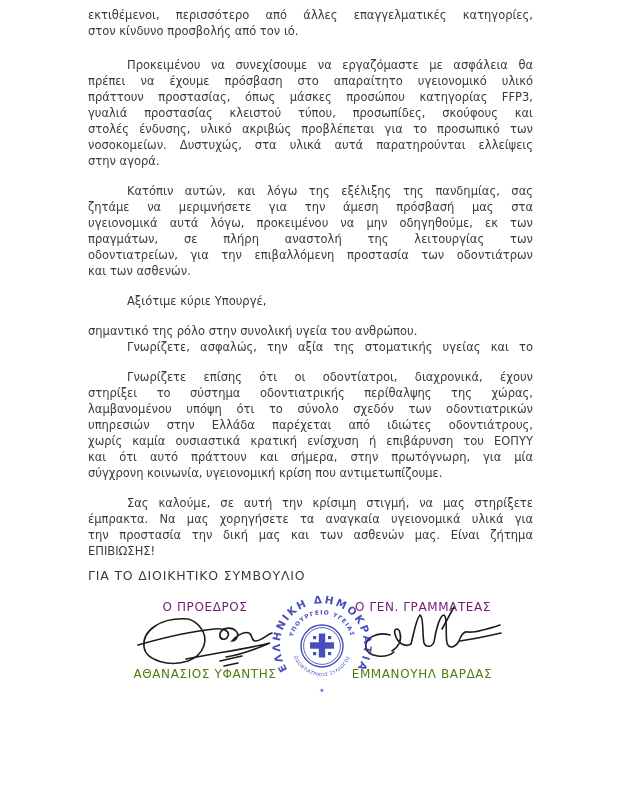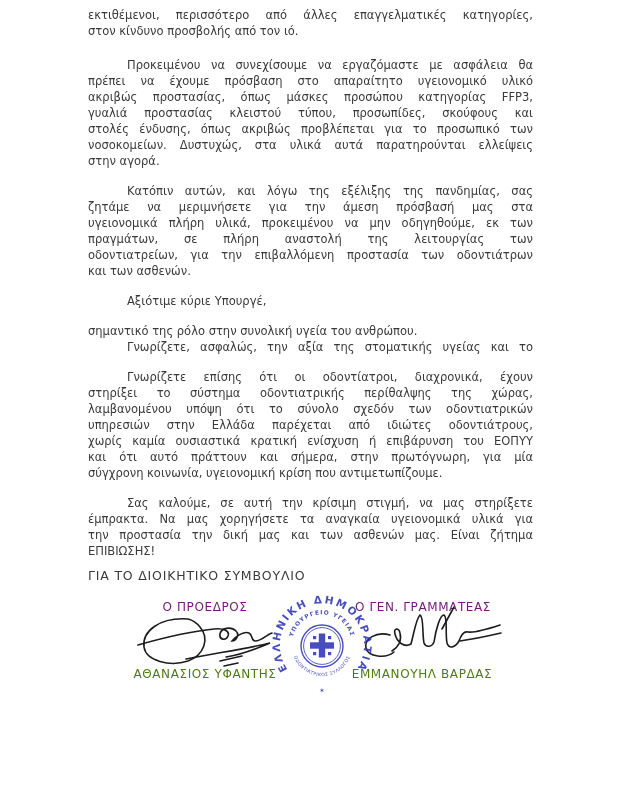--- a/index.html
+++ b/index.html
@@ -45,30 +45,30 @@
 <div class="page">
 
   <div class="body-text" id="paragraphs">
       <div class="para">
         <div class="line first">εκτιθέμενοι,  περισσότερο από άλλες επαγγελματικές κατηγορίες,</div>
         <div class="line last">στον κίνδυνο προσβολής από τον ιό.</div>
       </div>
       <div class="para indent">
         <div class="line first">Προκειμένου να συνεχίσουμε να εργαζόμαστε με ασφάλεια θα</div>
         <div class="line">πρέπει να έχουμε πρόσβαση στο απαραίτητο υγειονομικό υλικό</div>
-        <div class="line">ακριβώς προστασίας, όπως  μάσκες προσώπου κατηγορίας FFP3,</div>
+        <div class="line">πράττουν προστασίας, όπως  μάσκες προσώπου κατηγορίας FFP3,</div>
         <div class="line">γυαλιά προστασίας κλειστού τύπου,  προσωπίδες, σκούφους και</div>
-        <div class="line">στολές ένδυσης, όπως ακριβώς προβλέπεται για το προσωπικό των</div>
+        <div class="line">στολές ένδυσης, υλικό ακριβώς προβλέπεται για το προσωπικό των</div>
         <div class="line">νοσοκομείων. Δυστυχώς, στα υλικά αυτά παρατηρούνται  ελλείψεις</div>
         <div class="line last">στην αγορά.</div>
       </div>
       <div class="para indent">
         <div class="line first">Κατόπιν αυτών, και λόγω της εξέλιξης της πανδημίας, σας</div>
         <div class="line">ζητάμε να μεριμνήσετε για την άμεση πρόσβασή μας στα</div>
-        <div class="line">υγειονομικά πλήρη υλικά,  προκειμένου να μην οδηγηθούμε, εκ των</div>
+        <div class="line">υγειονομικά αυτά λόγω,  προκειμένου να μην οδηγηθούμε, εκ των</div>
         <div class="line">πραγμάτων, σε πλήρη αναστολή της λειτουργίας των</div>
         <div class="line">οδοντιατρείων, για την επιβαλλόμενη προστασία των οδοντιάτρων</div>
         <div class="line last">και των ασθενών.</div>
       </div>
       <div class="para indent">
         <div class="line first last">Αξιότιμε κύριε Υπουργέ,</div>
       </div>
       <div class="para indent">
         <div class="line last">σημαντικό της ρόλο στην συνολική υγεία του ανθρώπου.</div>
         <div class="line first">Γνωρίζετε, ασφαλώς, την αξία  της στοματικής υγείας και  το</div>

